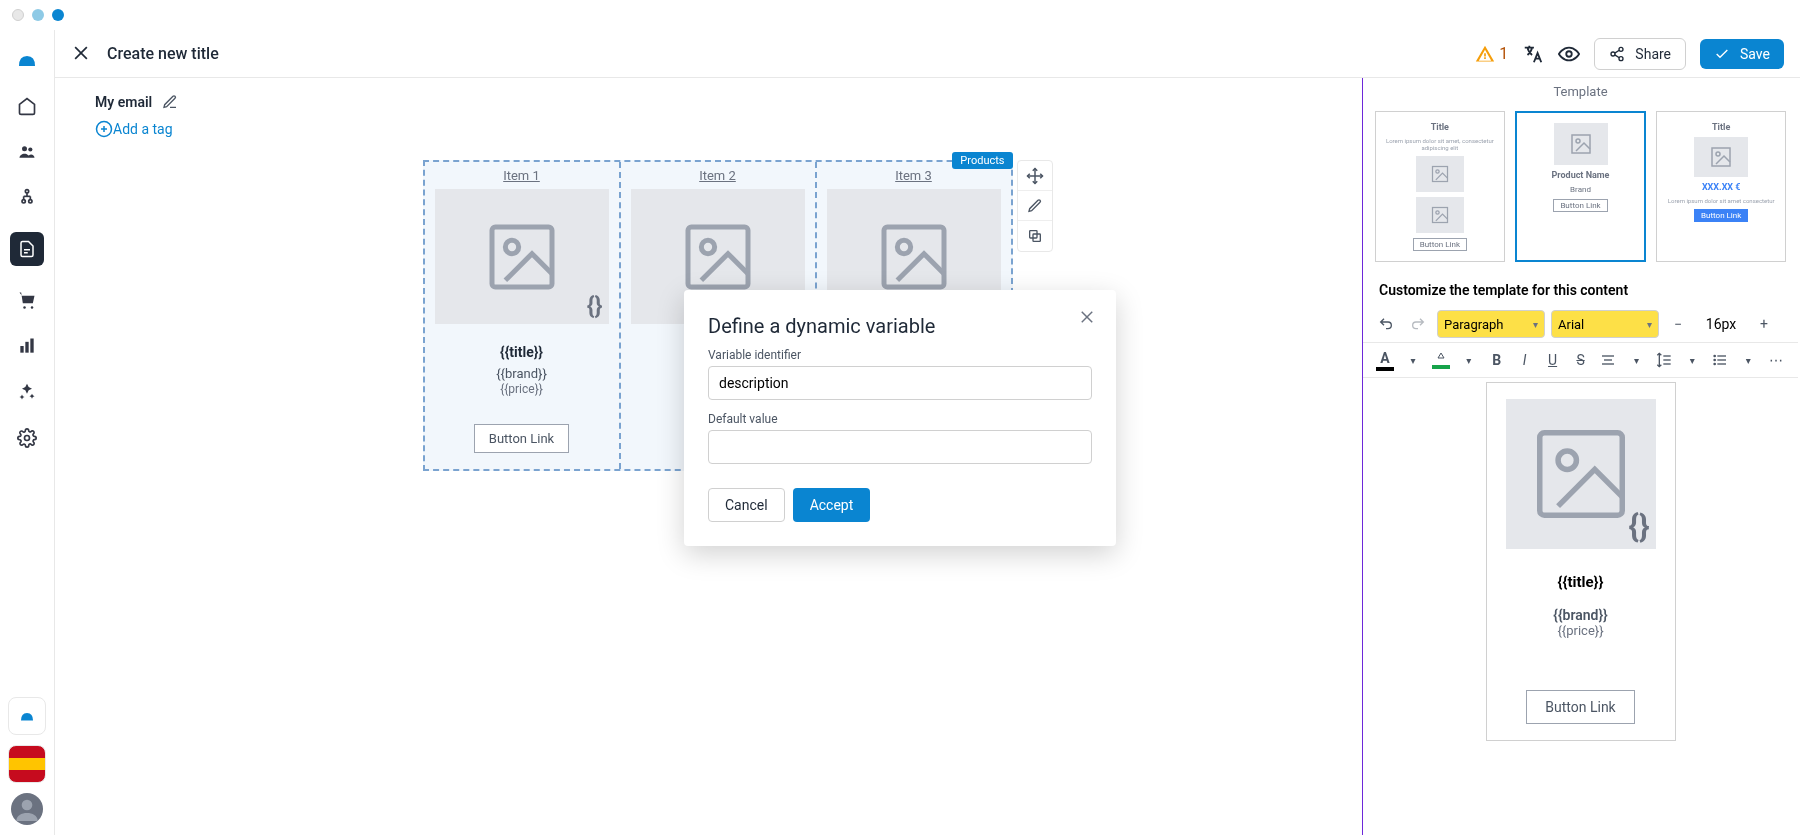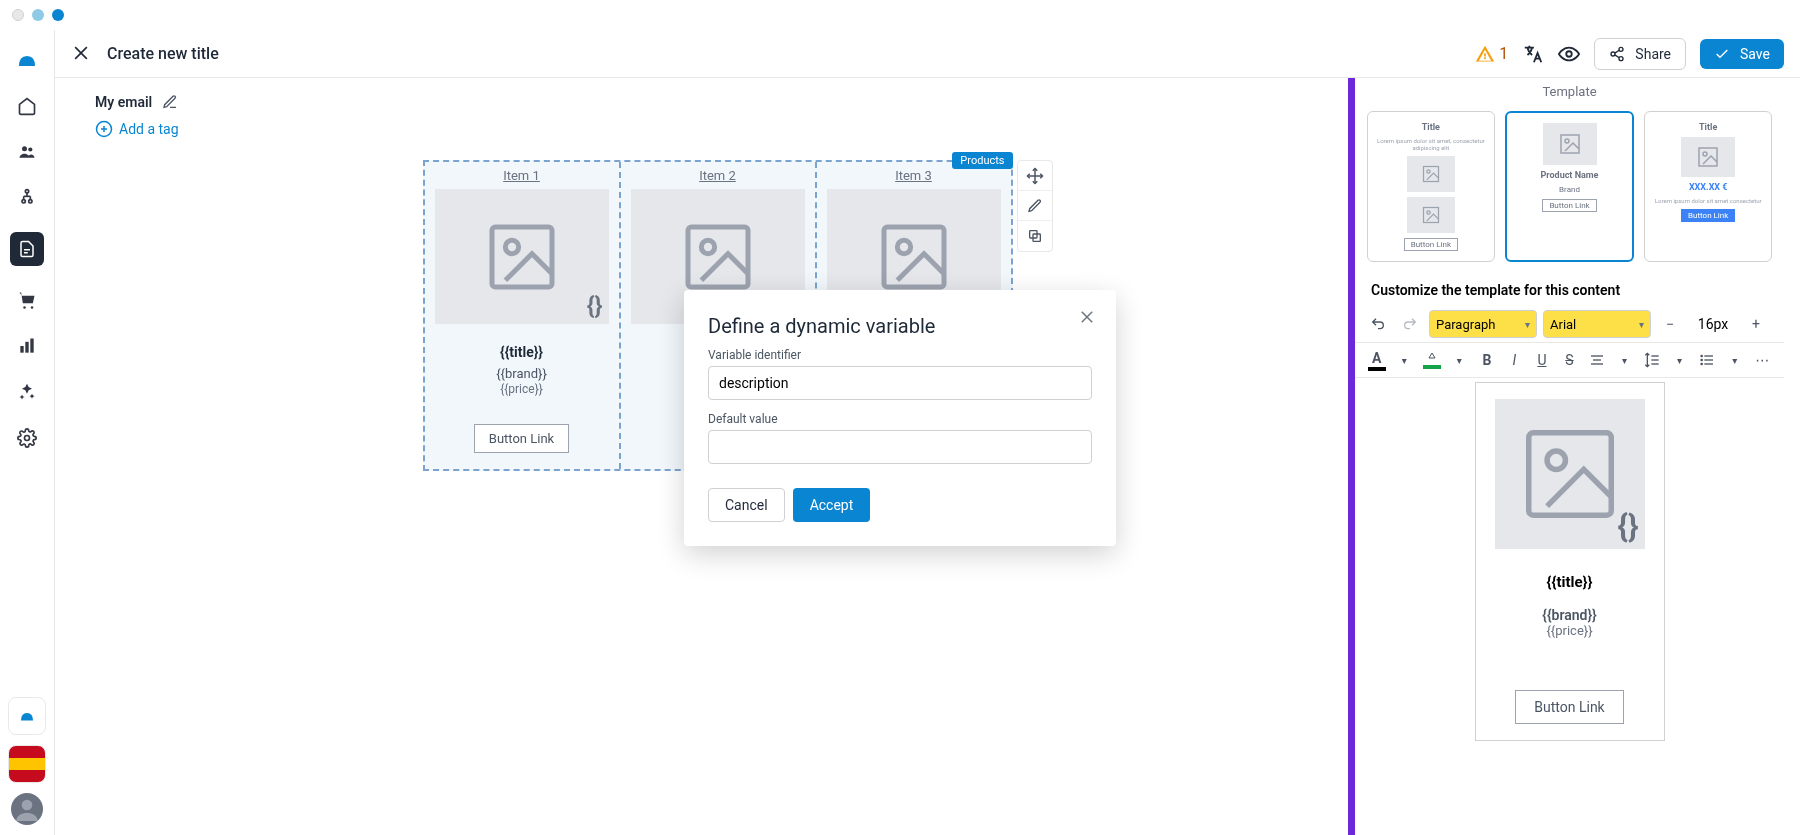--- a/index.html
+++ b/index.html
@@ -30,47 +30,47 @@
     .header-btn.save { background: #0a85d1; color: #fff; }
     .header-icon { width: 22px; height: 22px; color: #1f2937; }
     .warn-badge { display: flex; align-items: center; gap: 4px; color: #b45309; }
     .warn-badge svg { color: #f59e0b; }
 
     
     .main-area { position: absolute; top: 78px; left: 55px; right: 420px; bottom: 0; background: #fff; overflow: hidden; }
     .email-meta { padding: 16px 40px; display: flex; flex-direction: column; gap: 10px; }
     .email-name-row { display: flex; align-items: center; gap: 10px; }
     .email-name { font-size: 14px; font-weight: 600; color: #1f2937; }
-    .add-tag-btn { display: flex; align-items: center; gap: 6px; color: #0a85d1; font-size: 14px; cursor: pointer; border: none; background: none; }
+    .add-tag-btn { display: flex; align-items: center; gap: 0; color: #0a85d1; font-size: 14px; cursor: pointer; border: none; background: none; }
 
     
     .canvas-block { position: relative; margin: 6px auto 0; width: 590px; }
     .products-badge { position: absolute; top: -8px; right: 0; background: #0a85d1; color: #fff; font-size: 11px; padding: 2px 8px; border-radius: 3px; }
     .items-row { display: flex; border: 2px dashed #7aa3d0; background: #f2f7fc; }
     .item-col { flex: 1; border-right: 2px dashed #7aa3d0; padding: 6px 10px 16px; text-align: center; }
     .item-col:last-child { border-right: none; }
     .item-header { font-size: 13px; color: #6b7280; margin-bottom: 6px; text-decoration: underline; }
     .item-img { width: 100%; height: 135px; background: #e5e7eb; display: flex; align-items: center; justify-content: center; margin-bottom: 20px; position: relative; }
     .item-img svg { color: #9ca3af; }
     .curly-overlay { position: absolute; right: 6px; bottom: 4px; font-size: 24px; color: #6b7280; font-weight: 700; }
     .item-title { font-size: 14px; font-weight: 700; color: #1f2937; }
     .item-brand { font-size: 13px; color: #4b5563; margin-top: 6px; }
     .item-price { font-size: 12px; color: #6b7280; margin-top: 1px; }
     .item-btn-link { margin-top: 28px; display: inline-block; border: 1px solid #9ca3af; padding: 6px 14px; font-size: 13px; color: #4b5563; background: #fff; cursor: pointer; }
     .canvas-tools { position: absolute; top: 0; right: -40px; width: 36px; background: #fff; border: 1px solid #e8e8e8; border-radius: 4px; display: flex; flex-direction: column; align-items: center; }
     .canvas-tool { width: 100%; height: 30px; display: flex; align-items: center; justify-content: center; color: #4b5563; border-bottom: 1px solid #eee; cursor: pointer; }
     .canvas-tool:last-child { border-bottom: none; }
 
     
-    .right-panel { position: absolute; top: 30px; right: 16px; bottom: 0; width: 436px; background: #fff; border-left: 7px solid #6d28d9; display: flex; flex-direction: column; }
+    .right-panel { position: absolute; top: 30px; right: 2px; bottom: 0; width: 436px; background: #fff; border-left: 1px solid #6d28d9; display: flex; flex-direction: column; }
     .right-header { height: 48px; border-bottom: 1px solid #e8e8e8; display: flex; align-items: center; padding: 0 16px; gap: 10px; }
     .right-header-title { font-size: 18px; font-weight: 600; }
     .template-label { font-size: 13px; color: #6b7280; text-align: center; padding: 6px 0; }
     .templates-row { display: flex; gap: 10px; padding: 6px 12px; }
-    .template-card { flex: 1; border: 1px solid #d0d0d0; border-radius: 6px; padding: 10px 6px; display: flex; flex-direction: column; align-items: center; gap: 5px; font-size: 8px; color: #6b7280; text-align: center; cursor: pointer; }
+    .template-card { flex: 1; border: 1px solid #d0d0d0; border-radius: 0; padding: 10px 6px; display: flex; flex-direction: column; align-items: center; gap: 5px; font-size: 8px; color: #6b7280; text-align: center; cursor: pointer; }
     .template-card.selected { border: 2px solid #0a85d1; }
     .t-title { font-weight: 700; font-size: 9px; }
     .t-img-ph { width: 48px; height: 36px; background: #e5e7eb; display: flex; align-items: center; justify-content: center; }
     .t-btn { border: 1px solid #9ca3af; padding: 1px 6px; font-size: 8px; }
     .t-btn.blue { background: #3b82f6; color: #fff; border-color: #3b82f6; }
     .t-price { color: #3b82f6; font-weight: 700; font-size: 9px; }
     .t-blurb { font-size: 6px; line-height: 1.2; color: #9ca3af; }
     .customize-label { font-size: 14px; font-weight: 600; padding: 14px 16px 8px; }
 
     

